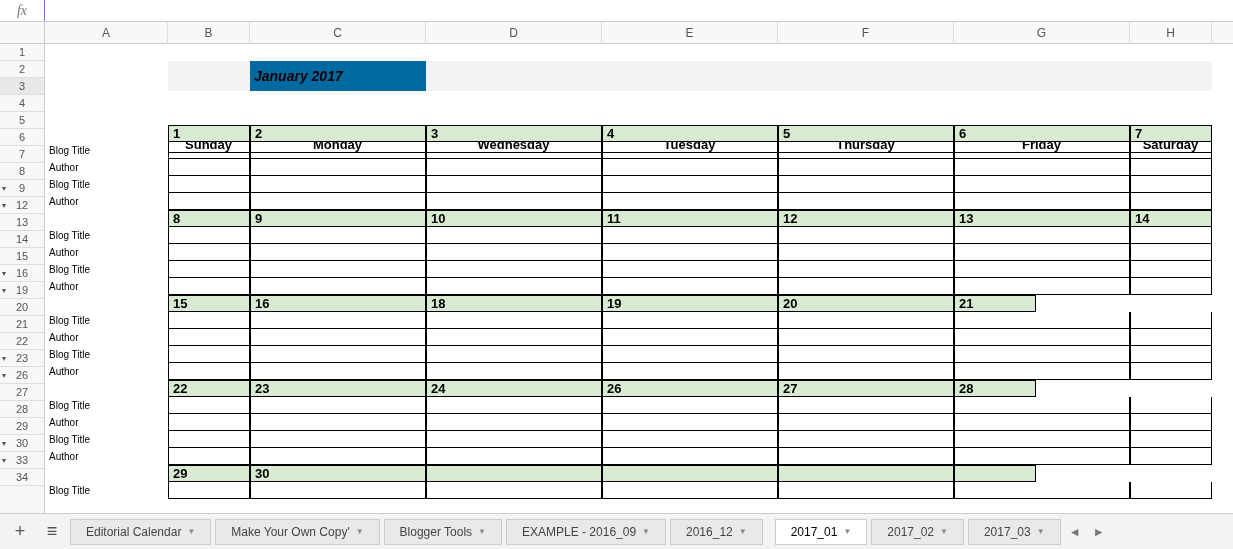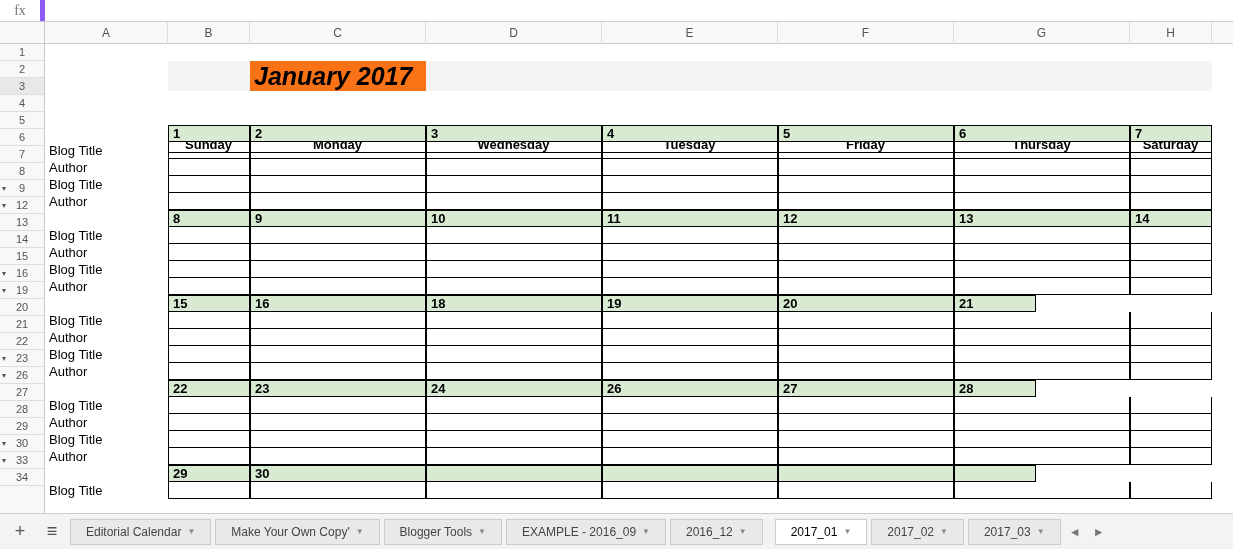--- a/index.html
+++ b/index.html
@@ -22,24 +22,25 @@
   .formula-bar {
     height: 22px;
     display: flex;
     align-items: center;
     border-bottom: 1px solid #ccc;
     background: #fff;
   }
   .fx-label {
     width: 45px;
     text-align: center;
+    font-style: italic;
     color: #777;
     font-family: serif;
     font-size: 14px;
-    border-right: 5px solid #8b5cf6;
+    border-right: 1px solid #8b5cf6;
     height: 100%;
     display: flex;
     align-items: center;
     justify-content: center;
   }
   .formula-input {
     flex: 1;
     border: none;
     outline: none;
     padding: 0 6px;
@@ -111,23 +112,23 @@
     border-bottom: 1px solid #ddd;
     height: 100%;
     padding: 0 4px;
     white-space: nowrap;
     overflow: hidden;
     display: flex;
     align-items: center;
   }
   .cell.title {
     font-weight: bold;
-    font-size: 25px;
+    font-size: 14px;
     font-style: italic;
-    background: #f97316;
+    background: #0369a1;
     border-right: none;
     border-bottom: none;
     justify-content: flex-start;
   }
   .cell.title-bg {
     background: #f3f3f3;
     border: none;
   }
   .cell.dayhdr {
     font-weight: bold;
@@ -141,21 +142,21 @@
     border: 1px solid #000;
     border-right: 1px solid #000;
     border-bottom: 1px solid #000;
   }
   .cell.daynum-empty {
     background: #d9ead3;
     border: 1px solid #000;
   }
   .cell.dataA {
     border:none;
-    font-size:13px;
+    font-size:10px;
   }
   .cell.databox {
     border-right: 1px solid #000;
     border-bottom: 1px solid #000;
     border-left: 1px solid #000;
   }
   .cell.gap { border: none; }
   
   .wA { width: 123px; }
   .wB { width: 82px; }
@@ -296,22 +297,22 @@
           <div class="cell wF gap"></div>
           <div class="cell wG gap"></div>
           <div class="cell wH gap"></div>
         </div>
         <div class="grid-row">
           <div class="cell wA gap"></div>
           <div class="cell wB dayhdr">Sunday</div>
           <div class="cell wC dayhdr">Monday</div>
           <div class="cell wE dayhdr">Wednesday</div>
           <div class="cell wD dayhdr">Tuesday</div>
+          <div class="cell wF dayhdr">Thursday</div>
           <div class="cell wG dayhdr">Friday</div>
-          <div class="cell wF dayhdr">Thursday</div>
           <div class="cell wH dayhdr">Saturday</div>
         </div>
         <div class="grid-row">
           <div class="cell wA gap"></div>
           <div class="cell wB daynum">1</div>
           <div class="cell wC daynum">2</div>
           <div class="cell wD daynum">3</div>
           <div class="cell wE daynum">4</div>
           <div class="cell wF daynum">5</div>
           <div class="cell wG daynum">6</div>

